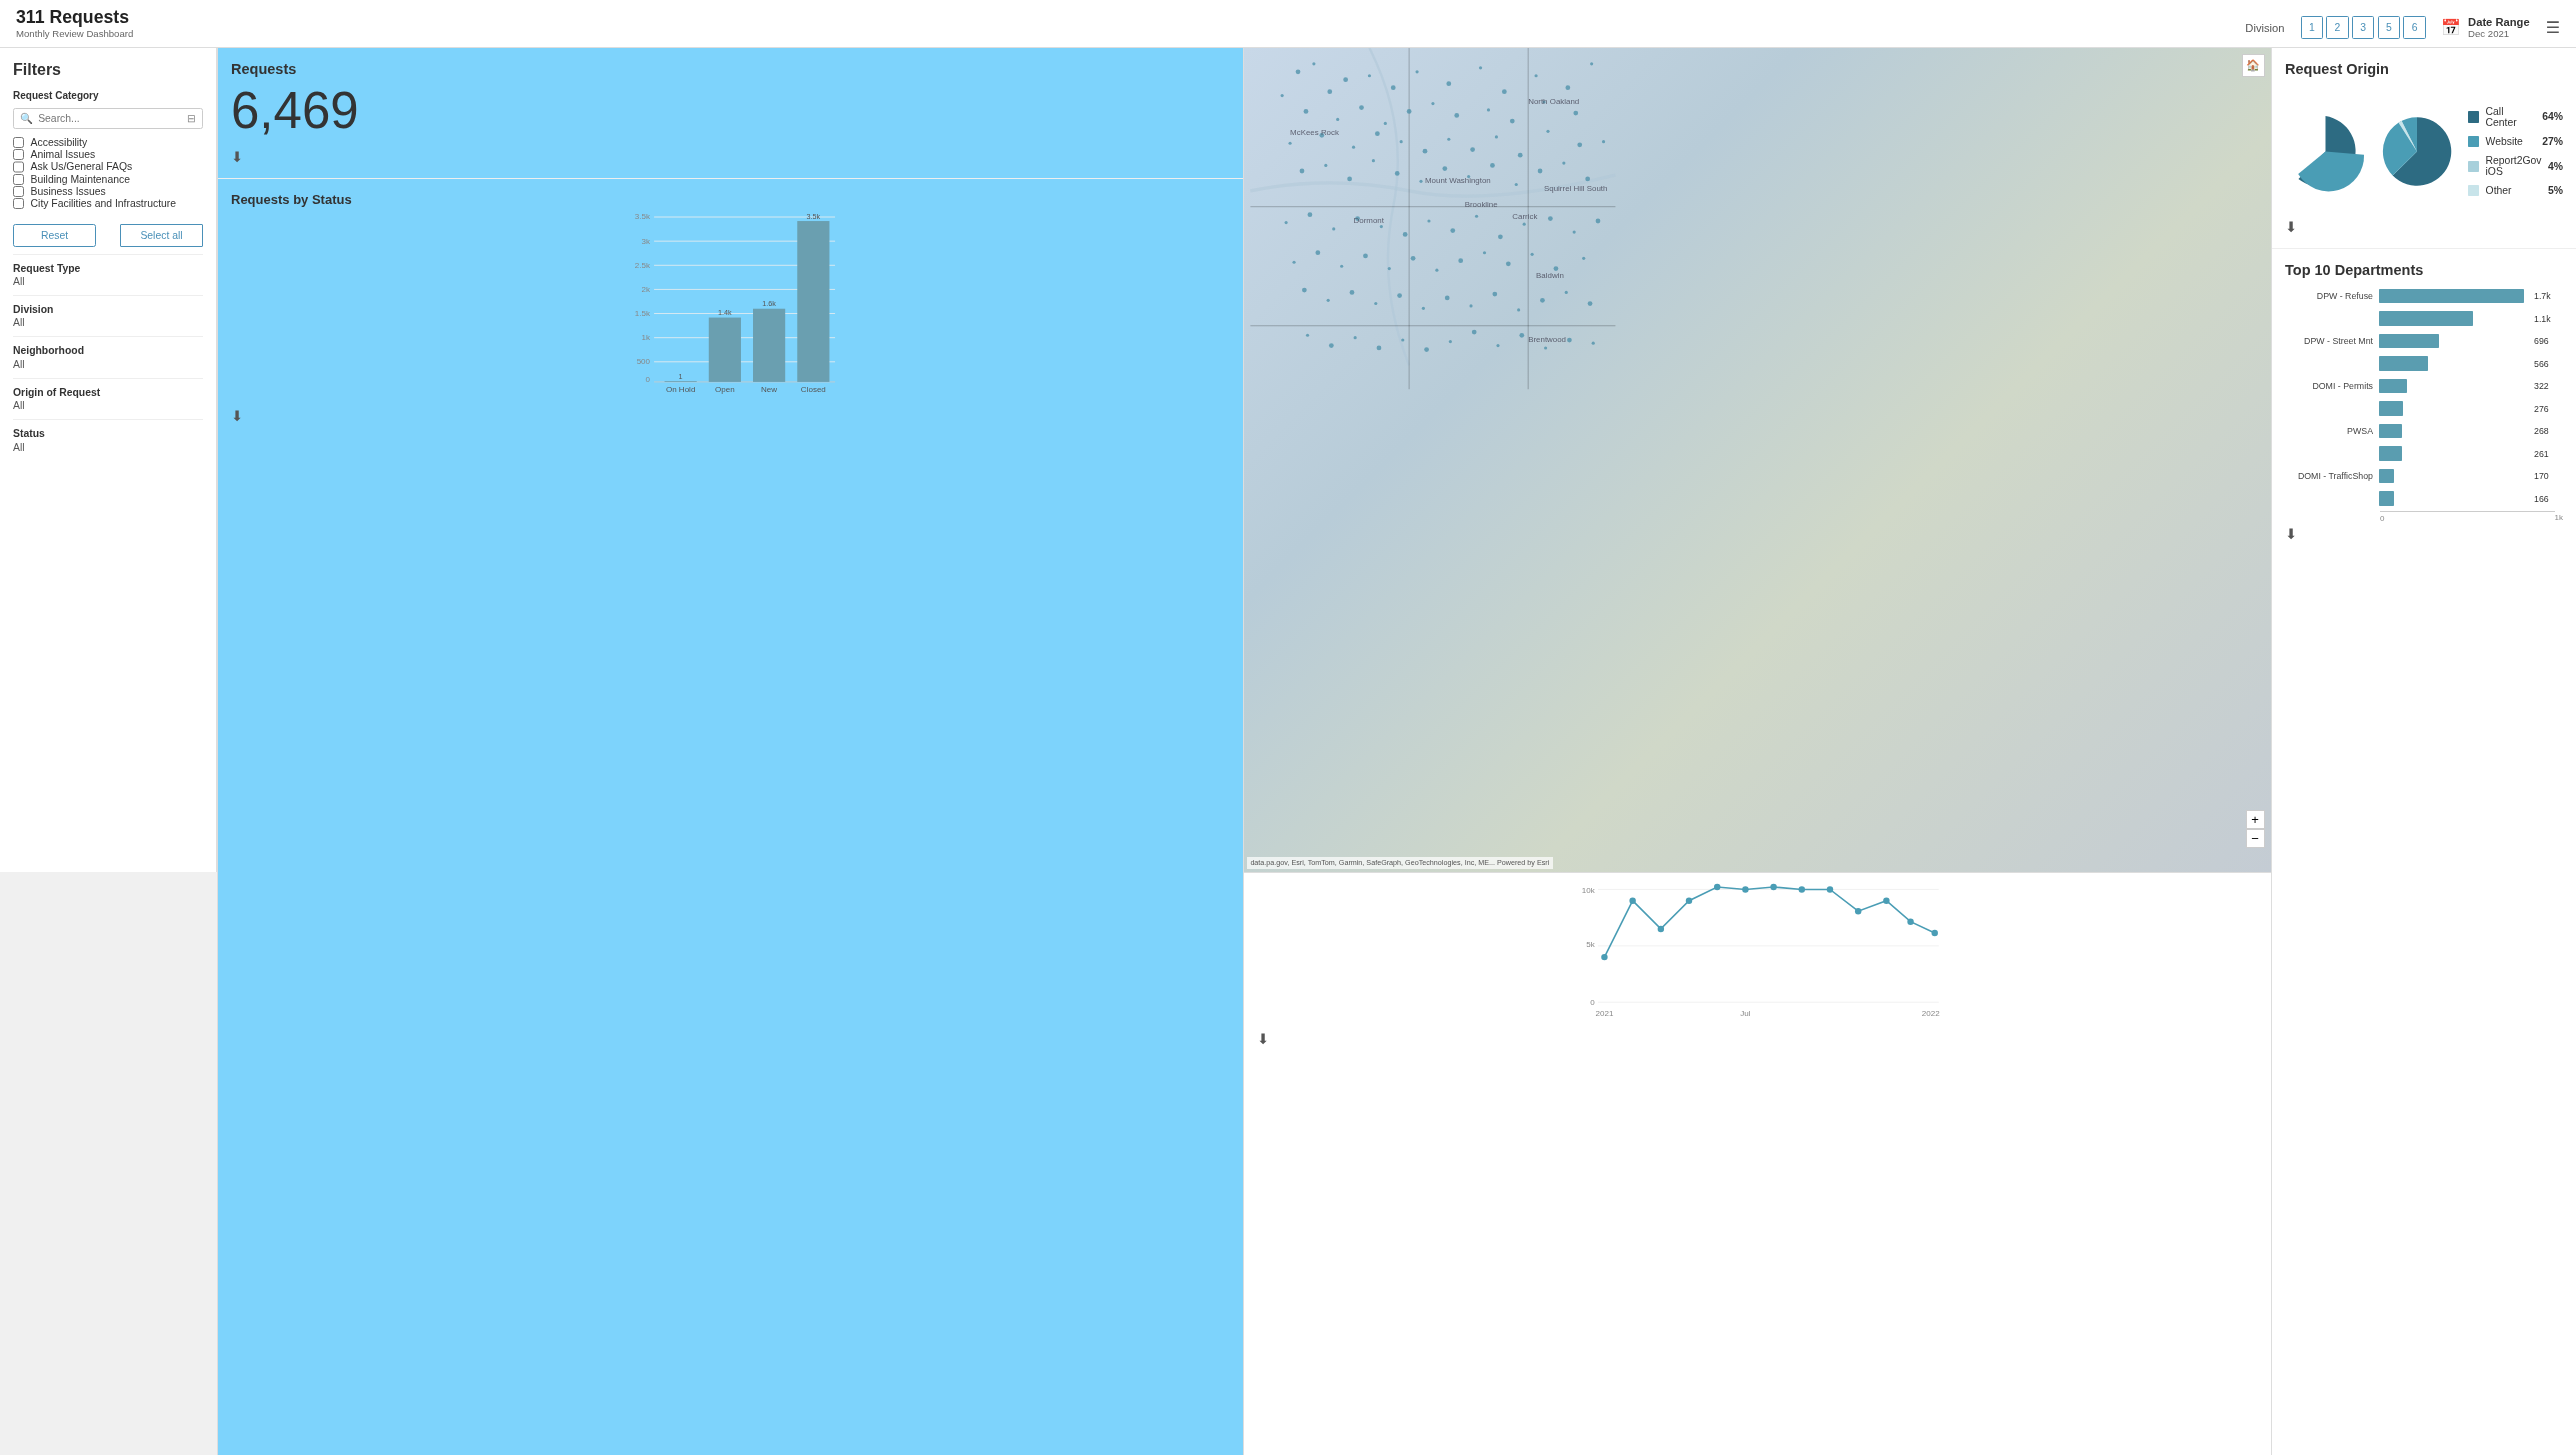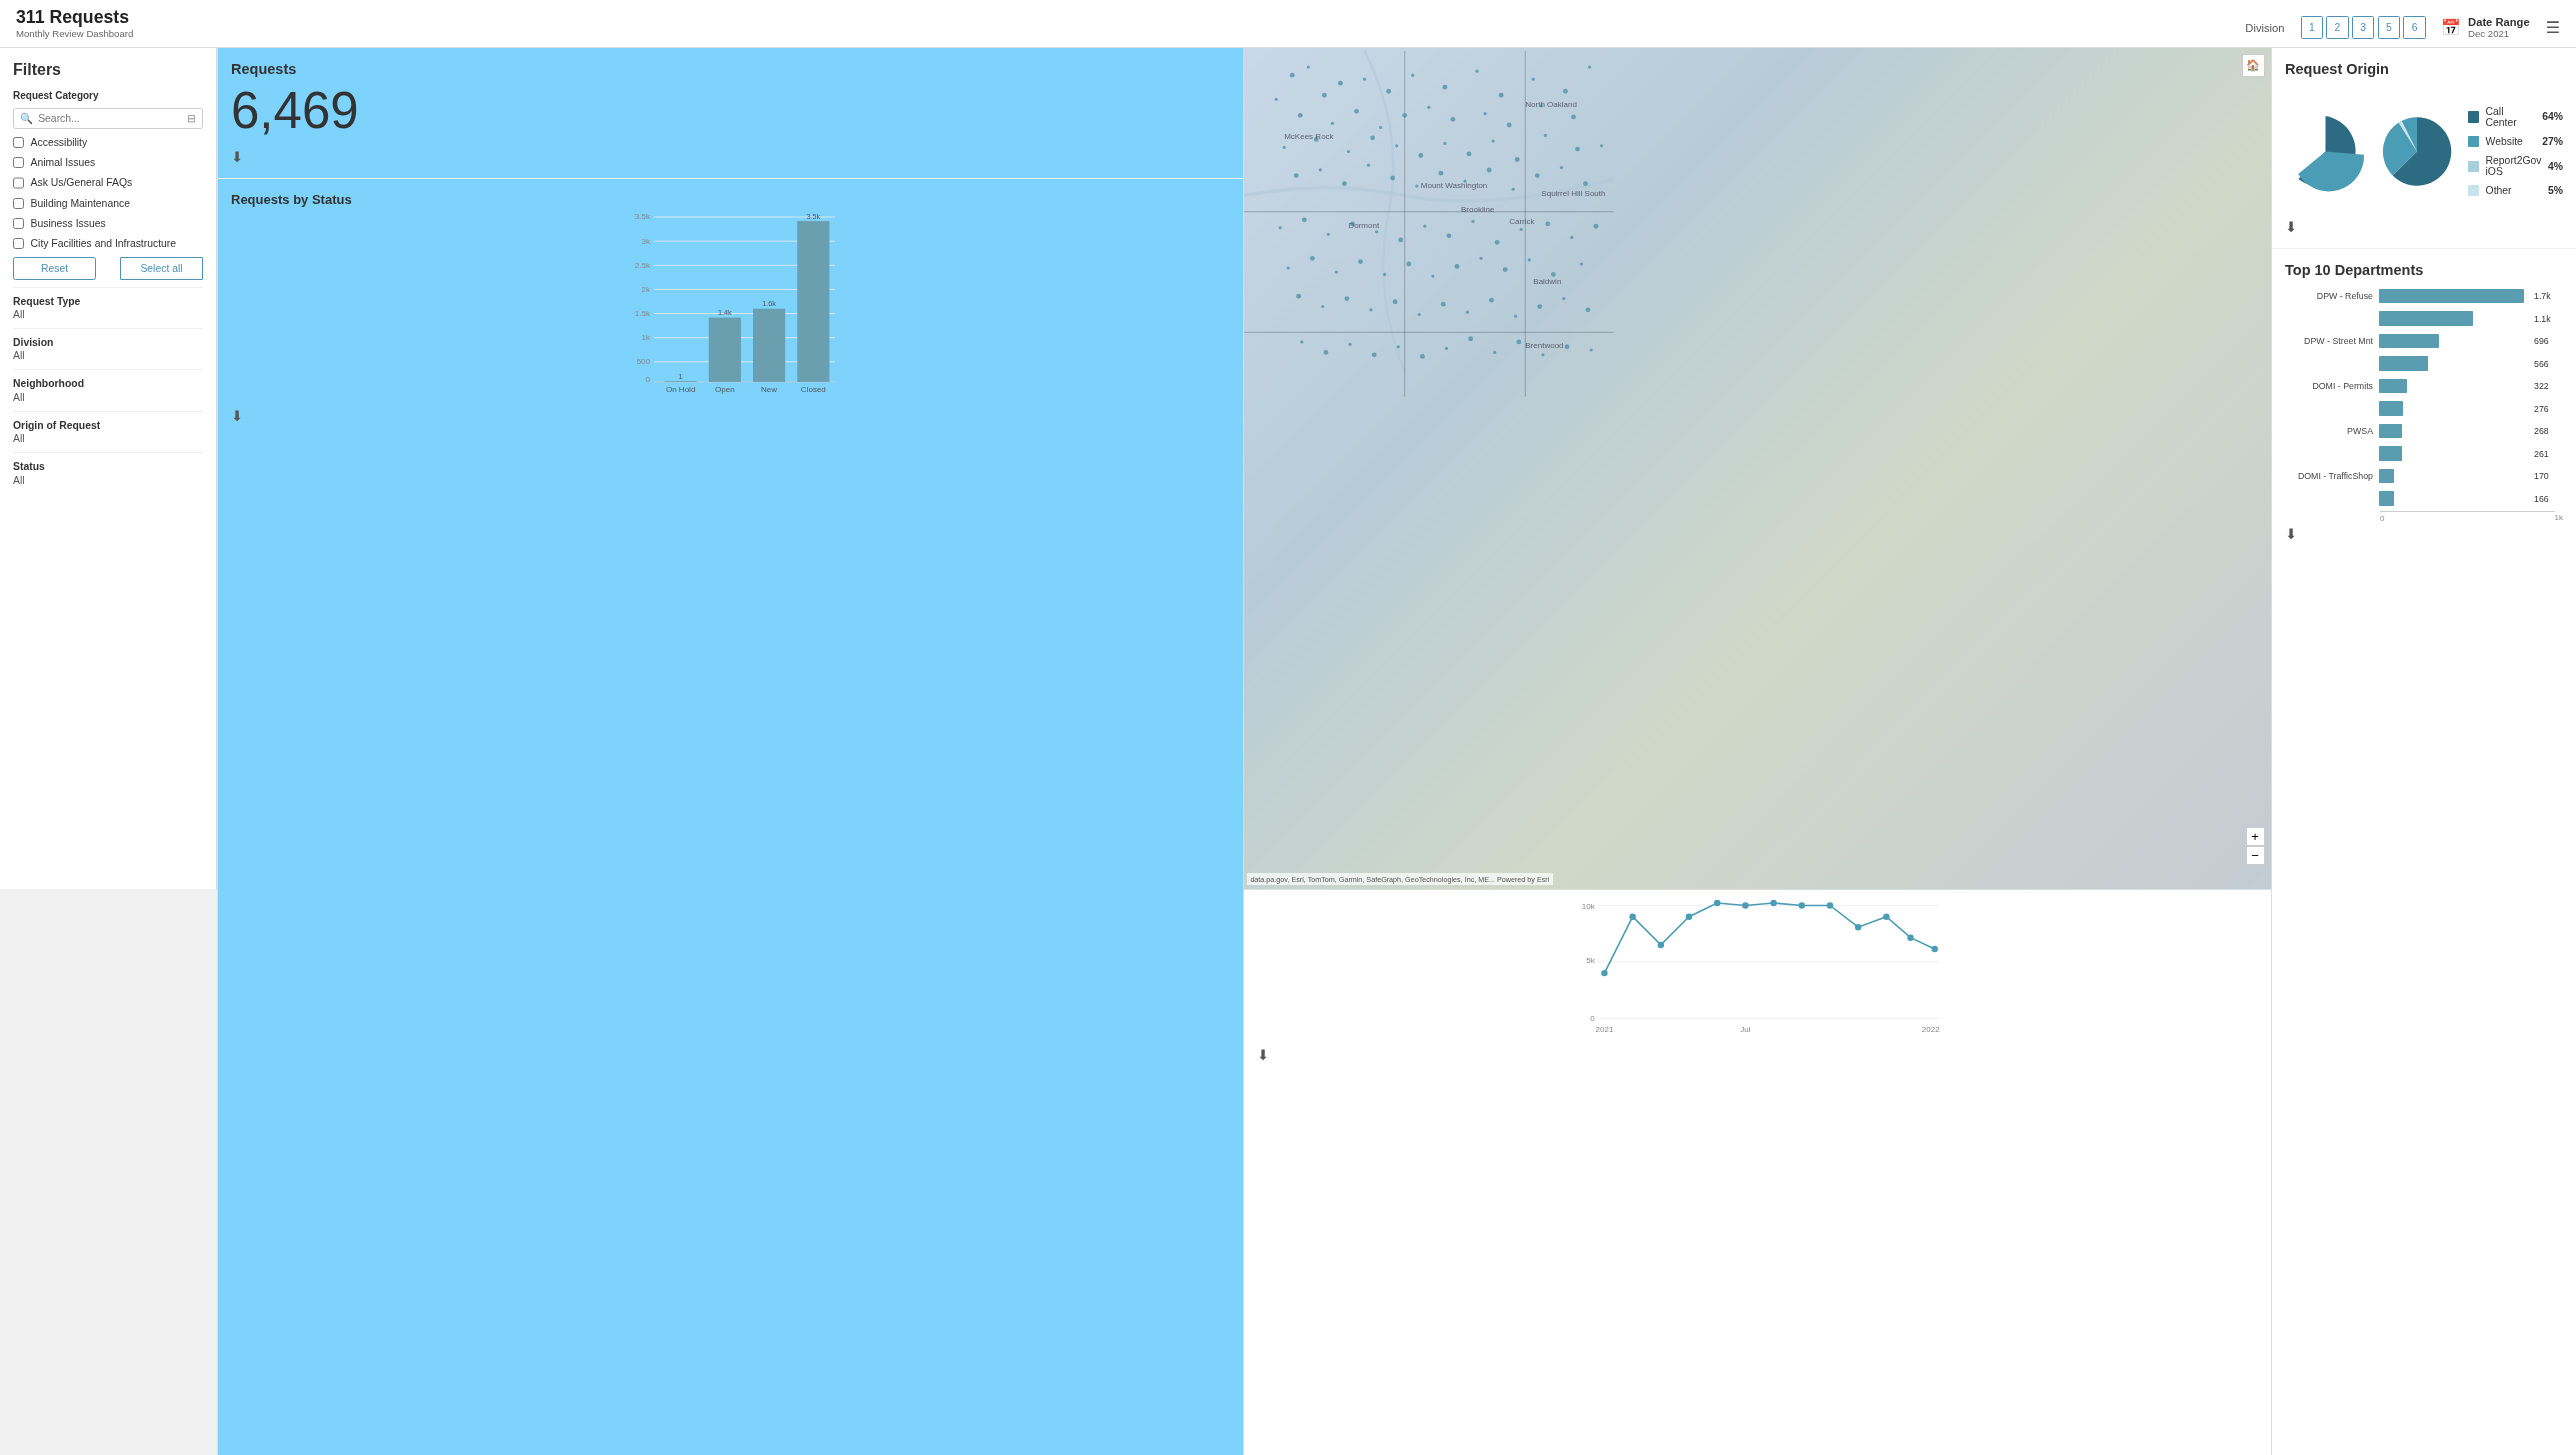--- a/index.html
+++ b/index.html
@@ -53,21 +53,21 @@
       display: flex; align-items: center;
       border: 0.8px solid #ccc; border-radius: 2.4px;
       padding: 3.2px 6.4px; margin-bottom: 8px; gap: 4.8px;
     }
     .search-icon { color: #999; font-size: 10.4px; }
     .search-input {
       border: none; outline: none; font-size: 10.4px; color: #666;
       flex: 1; background: transparent;
     }
     .filter-icon { color: #888; font-size: 10.4px; cursor: pointer; }
-    .checkbox-list { display: flex; flex-direction: column; gap: 9px; margin-bottom: 8px; }
+    .checkbox-list { display: flex; flex-direction: column; gap: 1px; margin-bottom: 15px; }
     .checkbox-item { display: flex; align-items: center; gap: 6.4px; font-size: 10.4px; }
     .checkbox-item input[type=checkbox] { width: 11.2px; height: 11.2px; cursor: pointer; }
     .filter-buttons { display: flex; gap: 24px; margin-bottom: 7px; }
     .btn-reset {
       flex: 1; padding: 4.8px; border: 1.2px solid #4a90b8; background: #fff;
       color: #4a90b8; cursor: pointer; border-radius: 2.4px; font-size: 10.4px;
     }
     .btn-select-all {
       flex: 1; padding: 4.8px; border: 1.2px solid #4a90b8; background: #fff;
       color: #4a90b8; cursor: pointer; border-radius: 1px; font-size: 10.4px;

